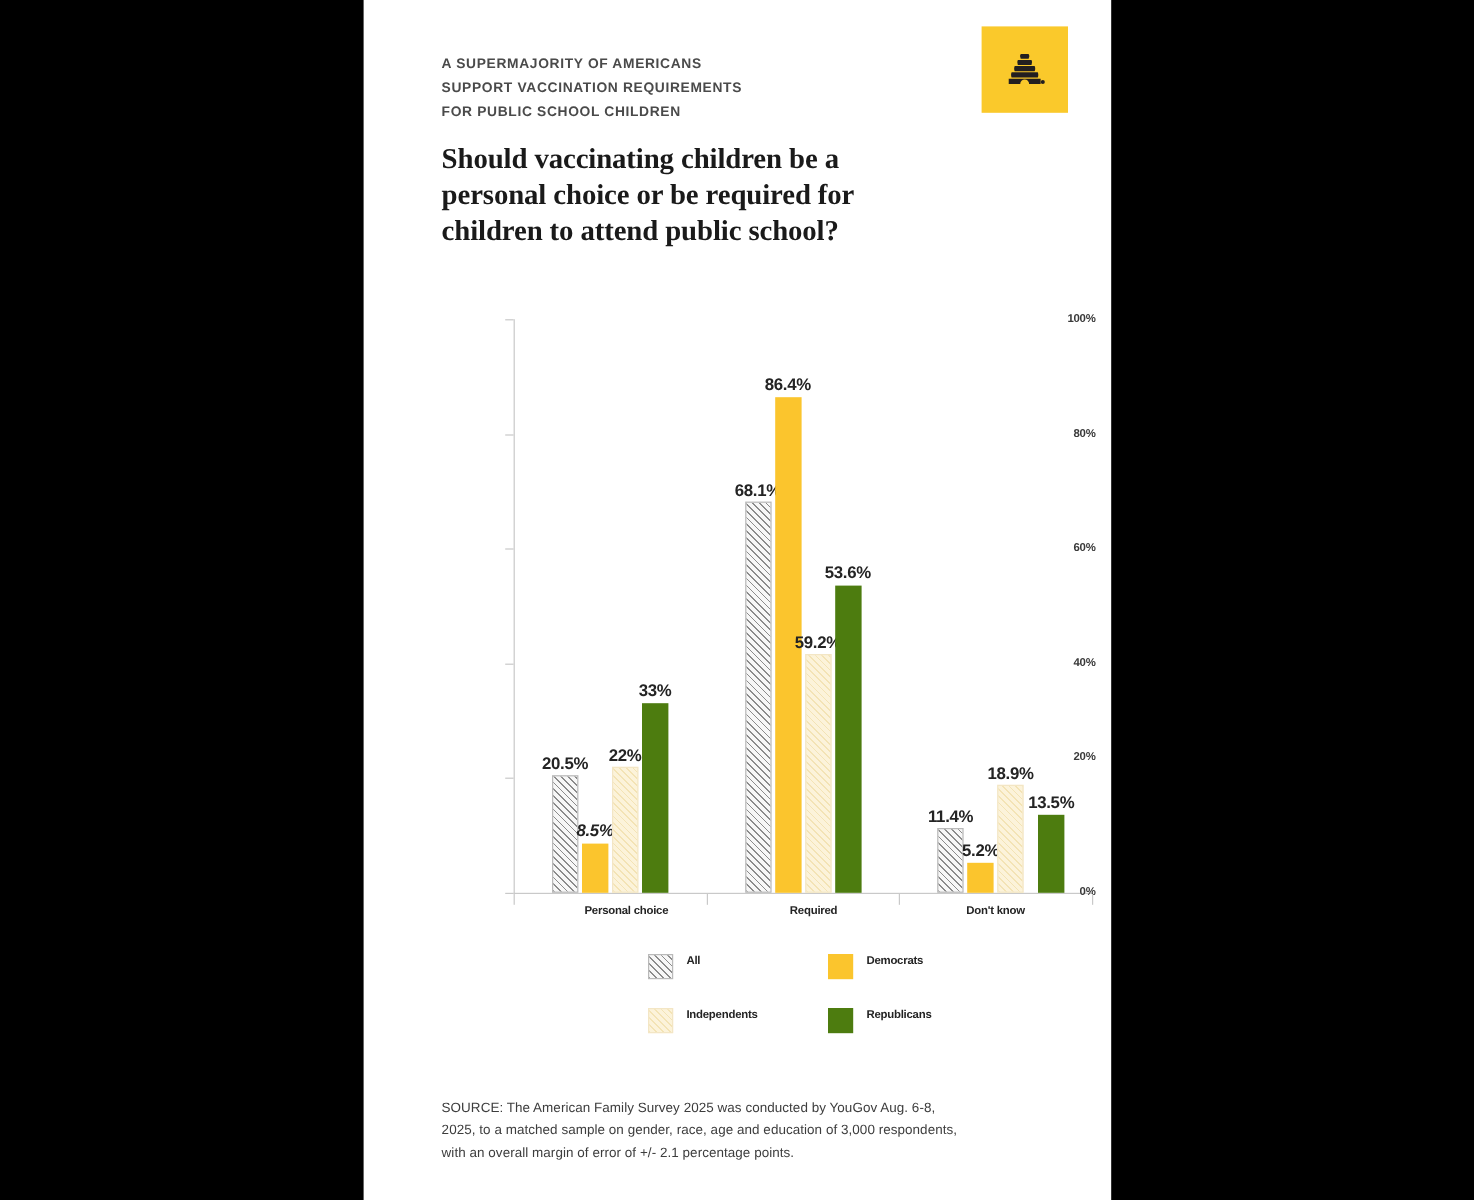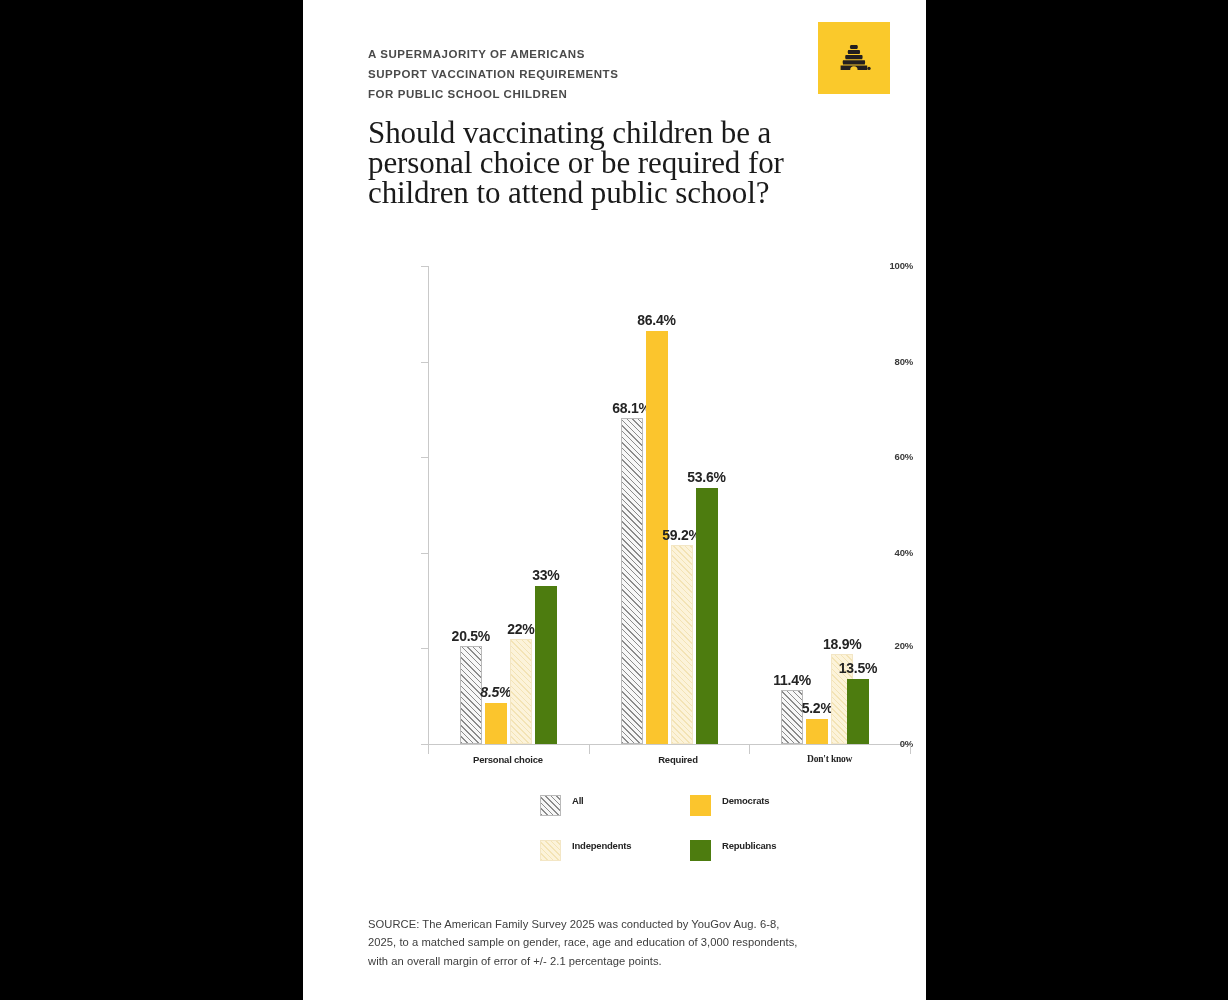--- a/index.html
+++ b/index.html
@@ -43,22 +43,22 @@
     background:#FAC92B;
     display:flex; align-items:center; justify-content:center;
   }
   #logo svg { display:block; }
 
   #headline {
     position:absolute;
     left:65px; top:118px;
     width:420px;
     font-family:"Liberation Serif", serif;
-    font-weight:normal;
-    font-size:31px;
+    font-weight:bold;
+    font-size:24px;
     line-height:30px;
     color:#1a1a1a;
     letter-spacing:-0.1px;
   }
 
   
   #chart {
     position:absolute;
     left:65px; top:258px;
     width:545px; height:530px;
@@ -205,21 +205,21 @@
     <div id="headline">Should vaccinating children be a personal choice or be required for children to attend public school?</div>
 
     <div id="chart">
 
       <div id="y-axis" class="axis-line"></div>
       <div id="x-axis" class="axis-line"></div>
 
       <div id="ytick-container">
           <div class="ytick-label" style="top: 480px;">0%</div>
           <div class="ytick-mark" style="top: 486px;"></div>
-          <div class="ytick-label" style="top: 382px; text-align: right;">20%</div>
+          <div class="ytick-label" style="top: 367px; text-align: right;">20%</div>
           <div class="ytick-mark" style="top: 390.4px;"></div>
           <div class="ytick-label" style="top: 288.8px;">40%</div>
           <div class="ytick-mark" style="top: 294.8px;"></div>
           <div class="ytick-label" style="top: 193.2px;">60%</div>
           <div class="ytick-mark" style="top: 199.2px;"></div>
           <div class="ytick-label" style="top: 97.6px;">80%</div>
           <div class="ytick-mark" style="top: 103.6px;"></div>
           <div class="ytick-label" style="top: 2px;">100%</div>
           <div class="ytick-mark" style="top: 8px;"></div>
         </div>
@@ -279,31 +279,31 @@
           <div class="bar-col" style="left: 378.167px;">
             <div class="bar-inner sw-dem" style="height: 24.856px; padding-left: 16px;">
               <div class="bar-value">5.2%</div>
             </div>
           </div>
           <div class="bar-col" style="left: 403.167px;">
             <div class="bar-inner sw-ind" style="height: 90.342px;">
               <div class="bar-value">18.9%</div>
             </div>
           </div>
-          <div class="bar-col" style="left: 419px; text-align: center;">
+          <div class="bar-col" style="left: 437px; text-align: center;">
             <div class="bar-inner sw-rep" style="height: 64.53px;">
               <div class="bar-value">13.5%</div>
             </div>
           </div>
         </div>
 
       <div id="cat-container">
-          <div class="cat-label" style="left: 140px;">Personal choice</div>
+          <div class="cat-label" style="left: 154px;">Personal choice</div>
           <div class="cat-label" style="left: 310px;">Required</div>
-          <div class="cat-label" style="left: 461.667px; font-family: Liberation Serif, serif;">Don't know</div>
+          <div class="cat-label" style="left: 461.667px;">Don't know</div>
         </div>
     </div>
 
     <div id="legend">
         <div class="legend-item">
           <span class="legend-swatch sw-all"></span>
           <span class="legend-label">All</span>
         </div>
         <div class="legend-item">
           <span class="legend-swatch sw-dem"></span>

